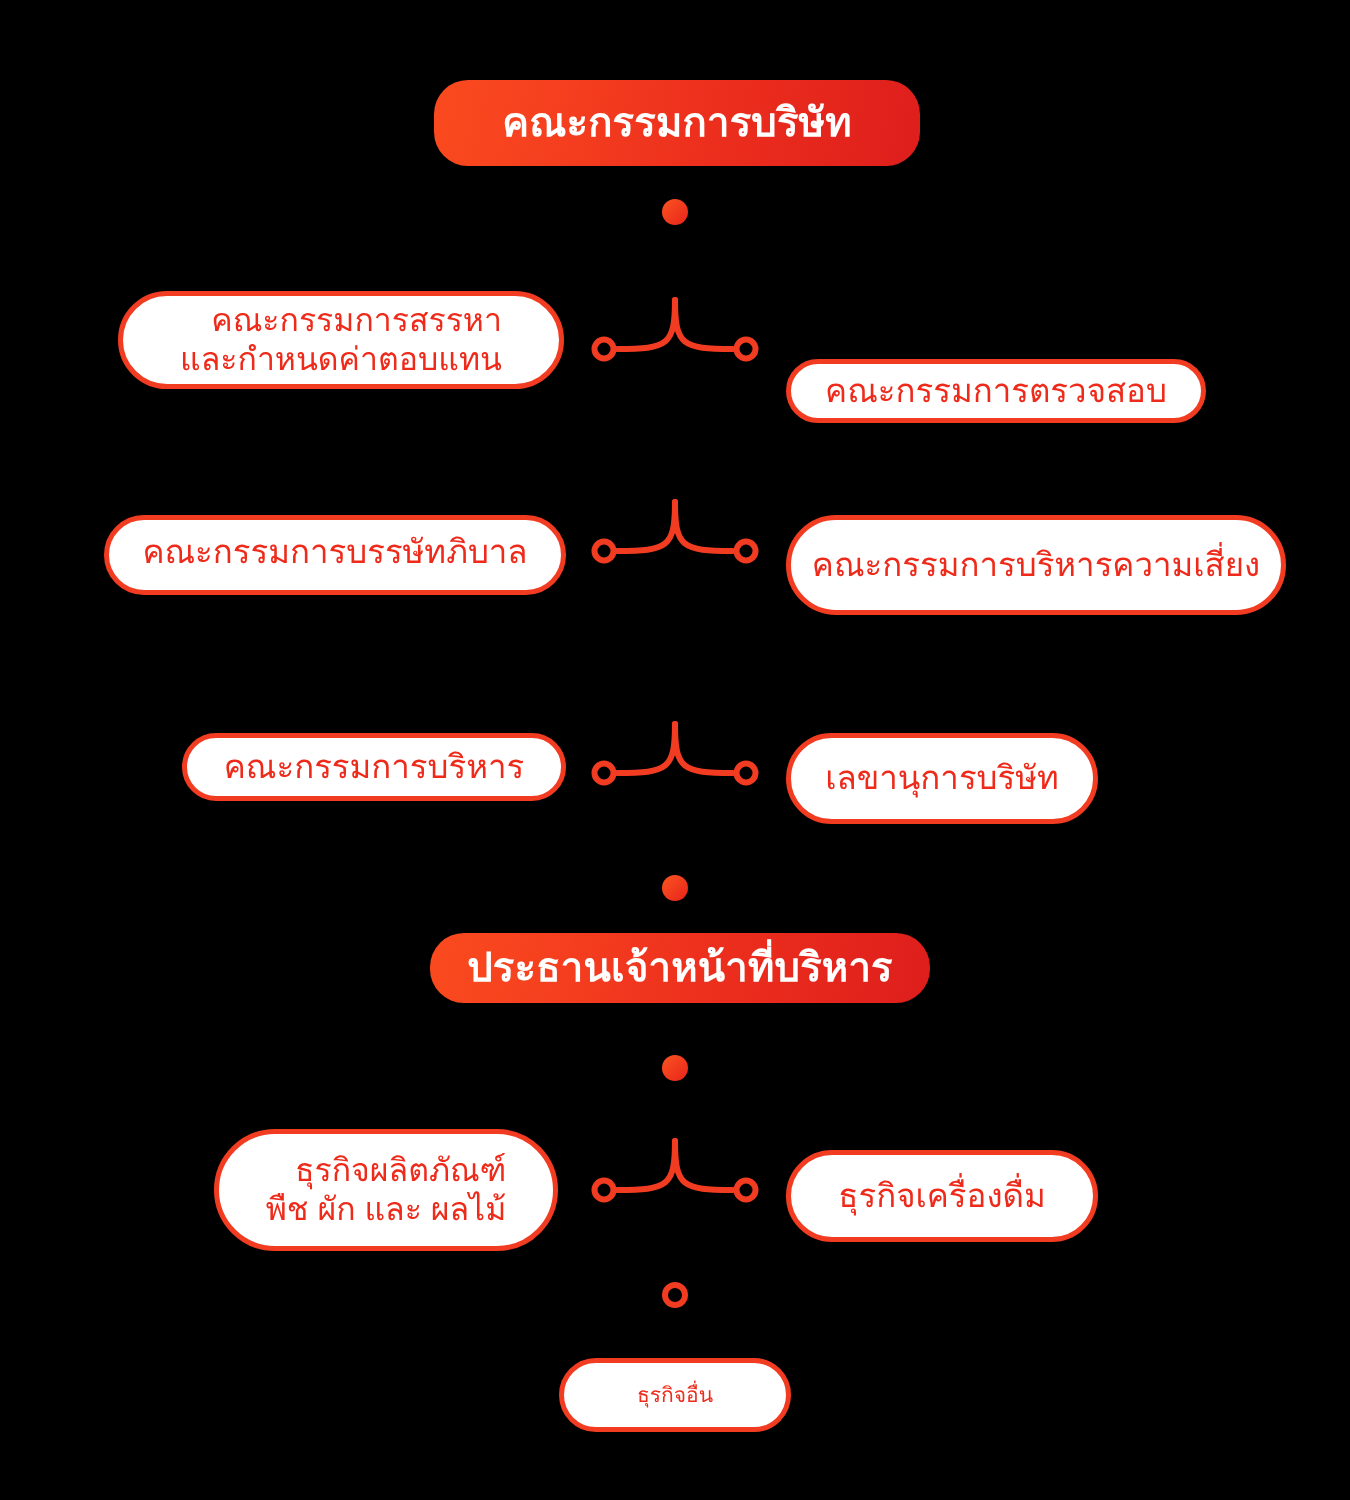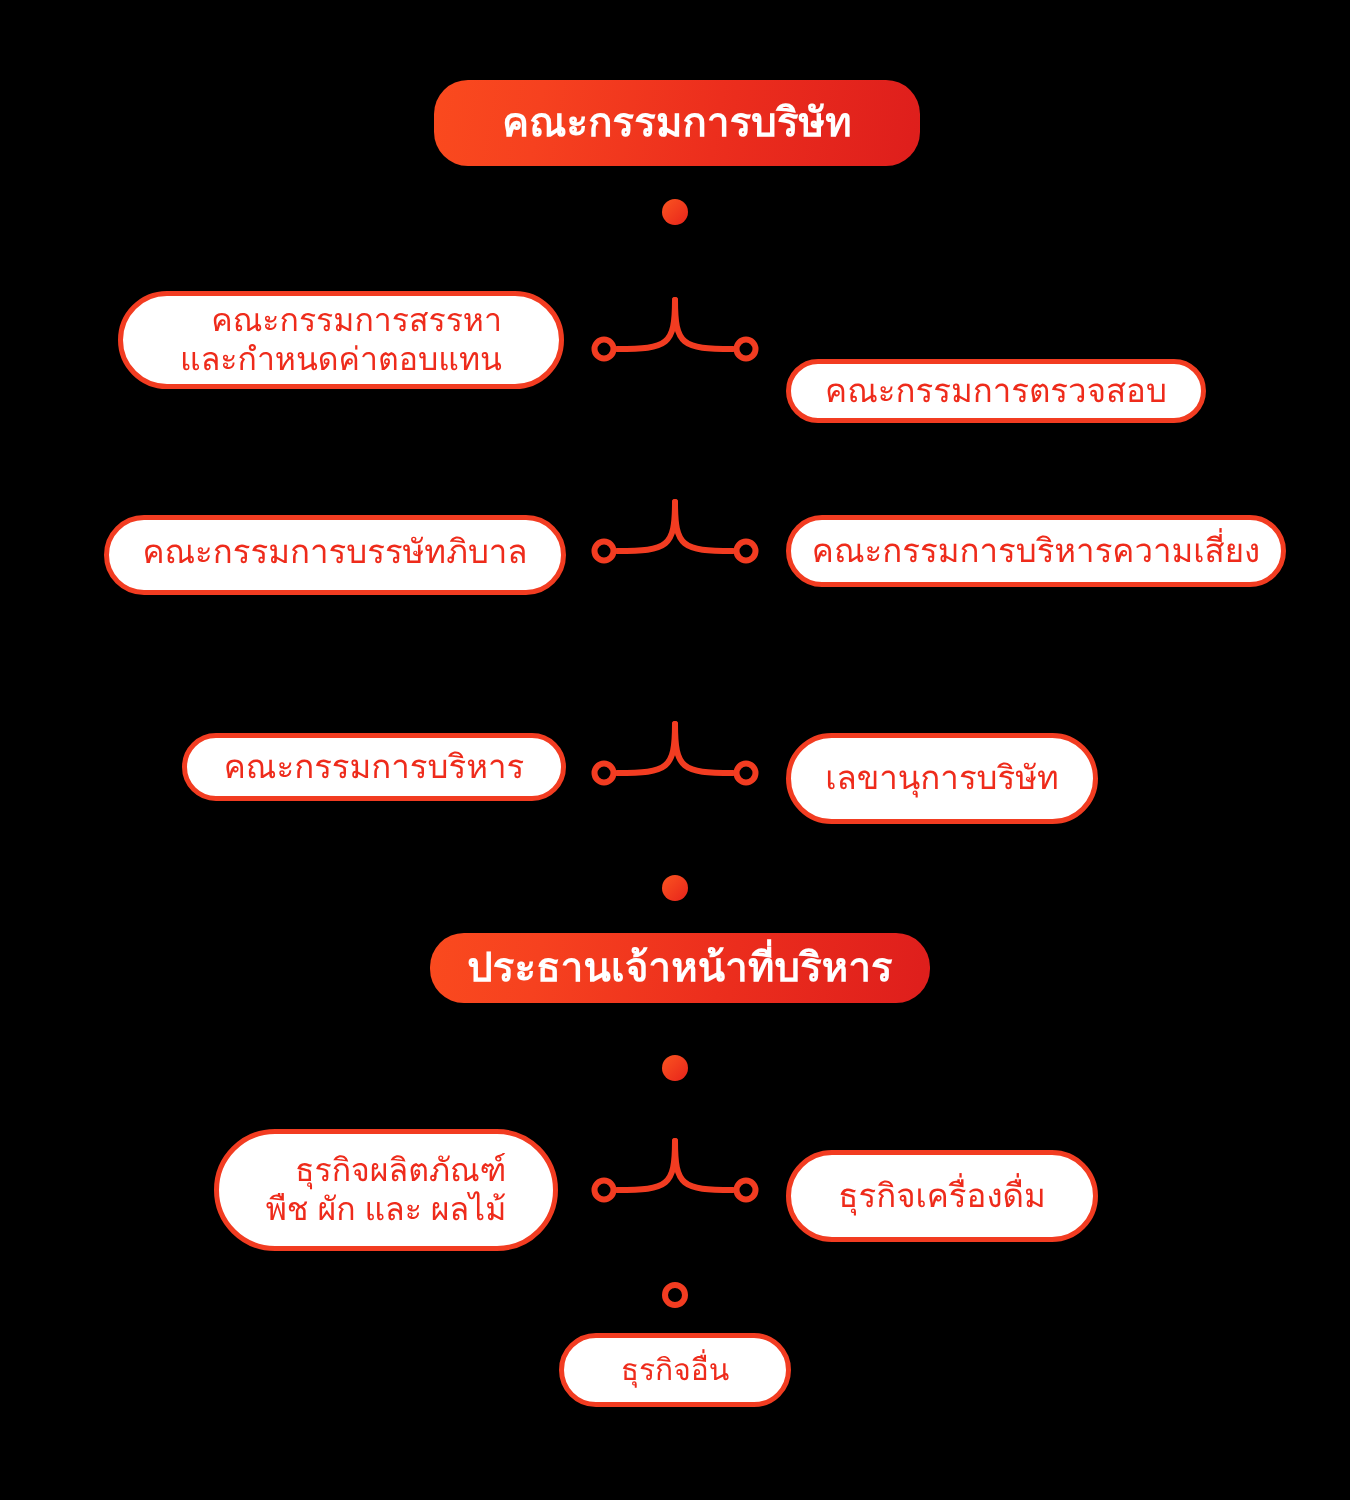--- a/index.html
+++ b/index.html
@@ -63,21 +63,22 @@
     font-weight: 400;
     font-size: 33px;
   }
 
   .node-leaf.two-line {
     font-size: 32px;
     line-height: 1.22;
   }
 
   .node-small {
-    font-size: 30px;
+    font-size: 21px;
+    margin-top: 25px;
   }
 </style>
 </head>
 <body>
 
 <div id="chart-root">
 
   <svg id="connectors" viewBox="0 0 1350 1500">
     <defs>
       <linearGradient id="stemGrad" x1="0" y1="0" x2="0" y2="1">
@@ -124,21 +125,21 @@
 
   <div class="node node-header" style="left:434px; top:80px; width:486px; height:86px;">คณะกรรมการบริษัท</div>
 
   <div class="node node-leaf two-line" style="left:118px; top:291px; width:446px; height:98px;">คณะกรรมการสรรหา
 และกำหนดค่าตอบแทน</div>
 
   <div class="node node-leaf" style="left:786px; top:311px; width:420px; height:64px;margin-top:48px;">คณะกรรมการตรวจสอบ</div>
 
   <div class="node node-leaf" style="left:104px; top:515px; width:462px; height:80px;font-family:Liberation Mono, monospace;">คณะกรรมการบรรษัทภิบาล</div>
 
-  <div class="node node-leaf" style="left:786px; top:515px; width:500px; height:72px;">คณะกรรมการบริหารความเสี่ยง</div>
+  <div class="node node-leaf" style="left:786px; top:515px; width:500px; height:100px;">คณะกรรมการบริหารความเสี่ยง</div>
 
   <div class="node node-leaf" style="left:182px; top:733px; width:384px; height:68px;">คณะกรรมการบริหาร</div>
 
   <div class="node node-leaf" style="left:786px; top:733px; width:312px; height:91px;">เลขานุการบริษัท</div>
 
   <div class="node node-header" style="left:430px; top:933px; width:500px; height:70px;">ประธานเจ้าหน้าที่บริหาร</div>
 
   <div class="node node-leaf two-line" style="left:214px; top:1129px; width:344px; height:122px;">ธุรกิจผลิตภัณฑ์
 พืช ผัก และ ผลไม้</div>
 

